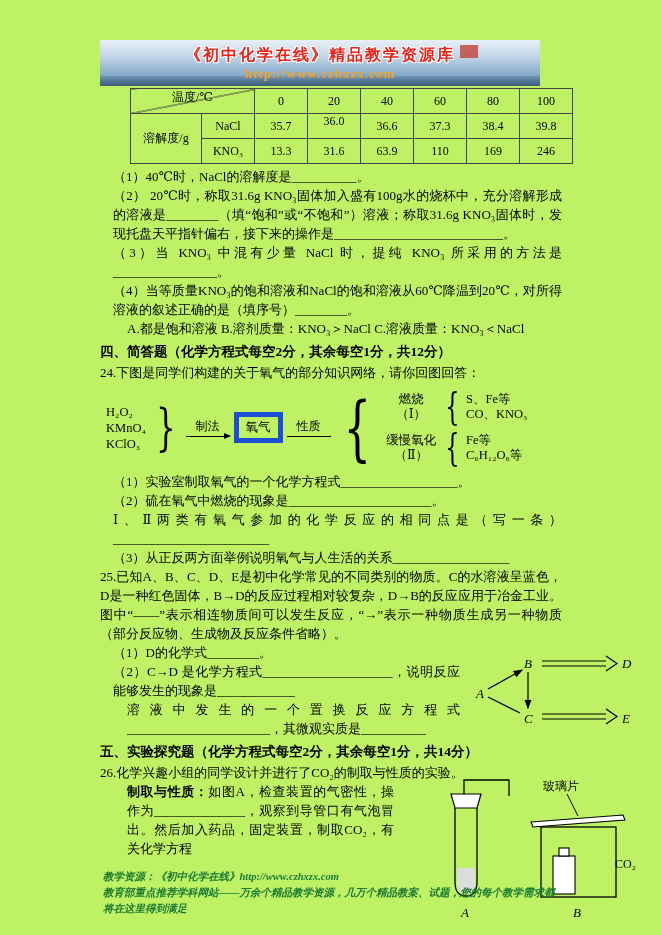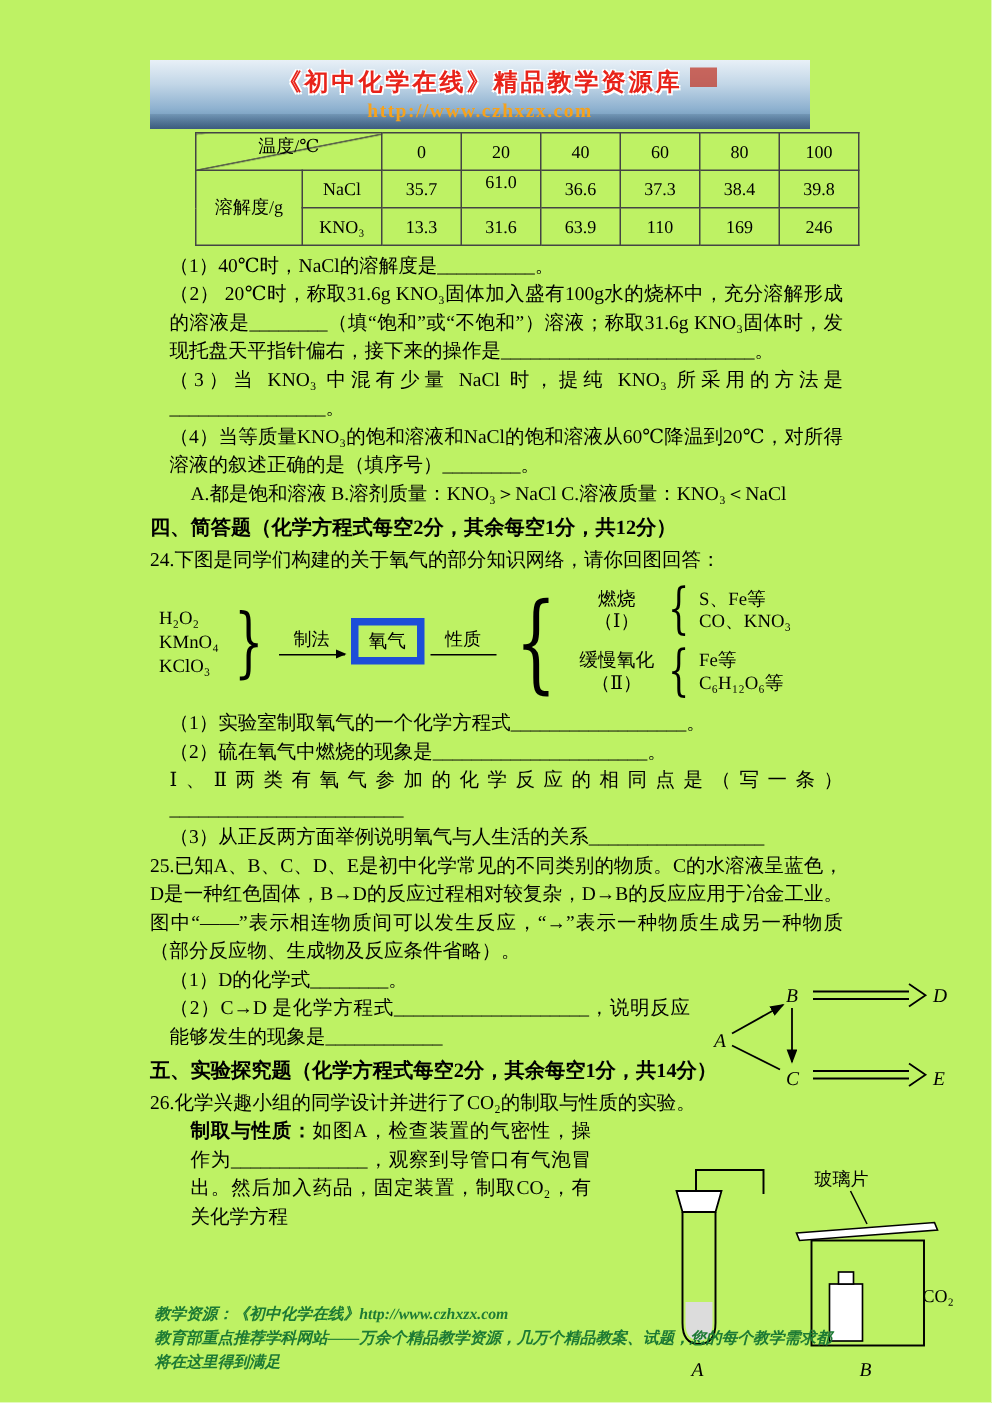--- a/index.html
+++ b/index.html
@@ -82,21 +82,21 @@
         <td>20</td>
         <td>40</td>
         <td>60</td>
         <td>80</td>
         <td>100</td>
       </tr>
       <tr>
         <td class="cornerleft" rowspan="2">溶解度/g</td>
         <td class="rl">NaCl</td>
         <td>35.7</td>
-        <td class="vtop">61.0</td>
+        <td class="vtop">36.0</td>
         <td>36.6</td>
         <td>37.3</td>
         <td>38.4</td>
         <td>39.8</td>
       </tr>
       <tr>
         <td class="rl">KNO₃</td>
         <td>13.3</td>
         <td>31.6</td>
         <td>63.9</td>
@@ -162,20 +162,21 @@
     </div>
 
     <p class="ind">（1）实验室制取氧气的一个化学方程式__________________。</p>
     <p class="ind">（2）硫在氧气中燃烧的现象是______________________。</p>
     <p class="ind">Ⅰ、Ⅱ两类有氧气参加的化学反应的相同点是（写一条）________________________</p>
     <p class="ind">（3）从正反两方面举例说明氧气与人生活的关系__________________</p>
 
     <p>25.已知A、B、C、D、E是初中化学常见的不同类别的物质。C的水溶液呈蓝色，D是一种红色固体，B→D的反应过程相对较复杂，D→B的反应应用于冶金工业。图中“——”表示相连物质间可以发生反应，“→”表示一种物质生成另一种物质（部分反应物、生成物及反应条件省略）。</p>
     <p class="ind">（1）D的化学式________。</p>
     <p class="ind narrow">（2）C→D 是化学方程式____________________，说明反应能够发生的现象是____________</p>
+    <p class="ind2 narrow">溶液中发生的一个置换反应方程式______________________，其微观实质是__________</p>
 
     <h3 class="sec">五、实验探究题（化学方程式每空2分，其余每空1分，共14分）</h3>
     <p>26.化学兴趣小组的同学设计并进行了CO₂的制取与性质的实验。</p>
     <p class="ind2 q26t"><b>制取与性质：</b><span>如图A，检查装置的气密性，操作为______________，观察到导管口有气泡冒出。然后加入药品，固定装置，制取CO₂，有关化学方程</span></p>
   </div>
 
   <svg class="fig25" width="175" height="88" viewBox="0 0 175 88">
     <defs>
       <marker id="arr" markerWidth="9" markerHeight="7" refX="7" refY="3" orient="auto">
         <path d="M0,0 L8,3 L0,6 Z" fill="#000"></path>

